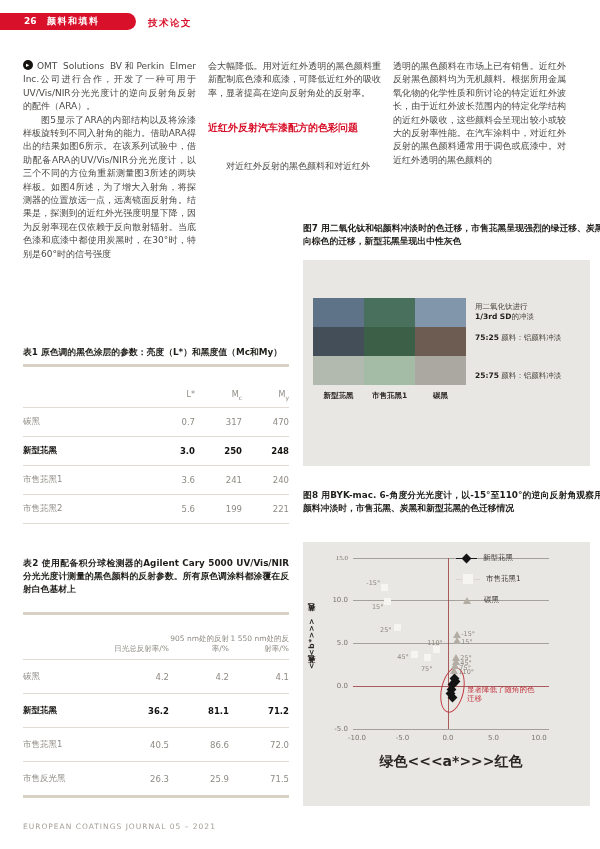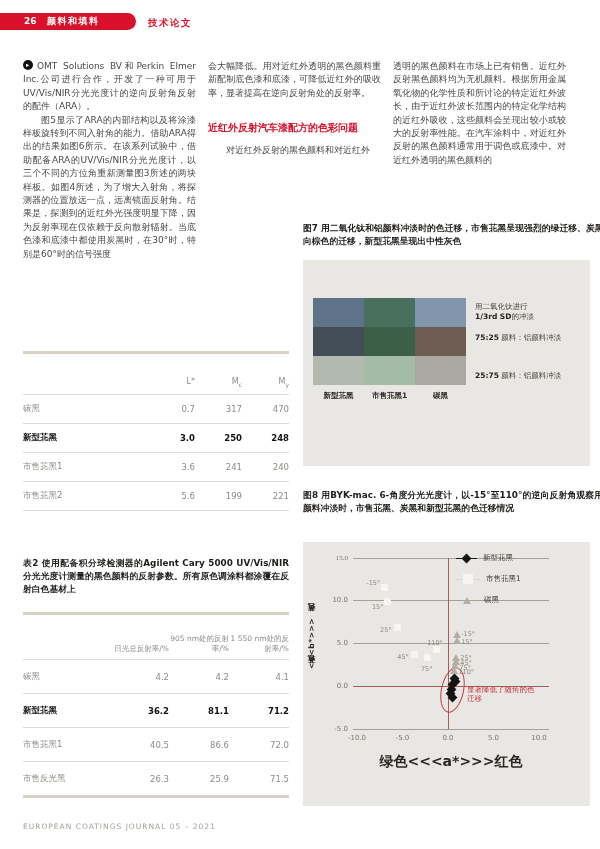--- a/index.html
+++ b/index.html
@@ -16,21 +16,21 @@
   .badge .sec { position:absolute; left:47px; letter-spacing:1.5px; }
   .art-type { position:absolute; left:148px; top:17px; color:#d8102a;
               font-weight:bold; font-size:9.5px; letter-spacing:1.5px; }
 
   
   .col { position:absolute; top:60px; width:173px; font-size:9px;
          line-height:13.4px; text-align:justify; color:#4a4845; }
   #col1 { left:23px; } #col2 { left:208px; } #col3 { left:393px; }
   .indent { text-indent:18px; }
   .col-heading { color:#d8102a; font-weight:bold; font-size:10px;
-                 margin:21px 0 9px; text-align:left; text-indent:0; }
+                 margin:21px 0 25px; text-align:left; text-indent:0; }
   .bullet { display:inline-block; width:10px; height:10px; background:#15130f;
             border-radius:50%; margin-right:4px; vertical-align:-1px; position:relative; }
   .bullet span { position:absolute; color:#fff; font-size:6.5px; line-height:10px; left:3px; top:0; }
 
   
   .tblock { position:absolute; left:23px; width:266px; }
   #table1-block { top:346px; } #table2-block { top:557px; }
   .tcaption { font-weight:bold; font-size:8.8px; line-height:13px; color:#1f1d1a; text-align:justify; }
   .tbl { border-top:3px solid #d8d2c4; }
   #table1-block .tbl { margin-top:5px; border-bottom:1px solid #e0dcd3; }
@@ -122,20 +122,21 @@
     <p>会大幅降低。用对近红外透明的黑色颜料重新配制底色漆和底漆，可降低近红外的吸收率，显著提高在逆向反射角处的反射率。</p>
     <h2 class="col-heading">近红外反射汽车漆配方的色彩问题</h2>
     <p class="indent">对近红外反射的黑色颜料和对近红外</p>
   </div>
 
   <div class="col" id="col3">
     <p>透明的黑色颜料在市场上已有销售。近红外反射黑色颜料均为无机颜料。根据所用金属氧化物的化学性质和所讨论的特定近红外波长，由于近红外波长范围内的特定化学结构的近红外吸收，这些颜料会呈现出较小或较大的反射率性能。在汽车涂料中，对近红外反射的黑色颜料通常用于调色或底漆中。对近红外透明的黑色颜料的</p>
   </div>
 
   <div class="tblock" id="table1-block">
+    <div class="tcaption">表1 原色调的黑色涂层的参数：亮度（L*）和黑度值（Mc和My）</div>
     <div class="tbl t1">
       <div class="thead">
         <div class="tlabel"></div>
         <div class="tnum"><span>L*</span><sub></sub></div>
         <div class="tnum"><span>M</span><sub>c</sub></div>
         <div class="tnum"><span>M</span><sub>y</sub></div>
       </div>
       <div class="trow">
         <div class="tlabel">碳黑</div>
         <div class="tnum">0.7</div>

